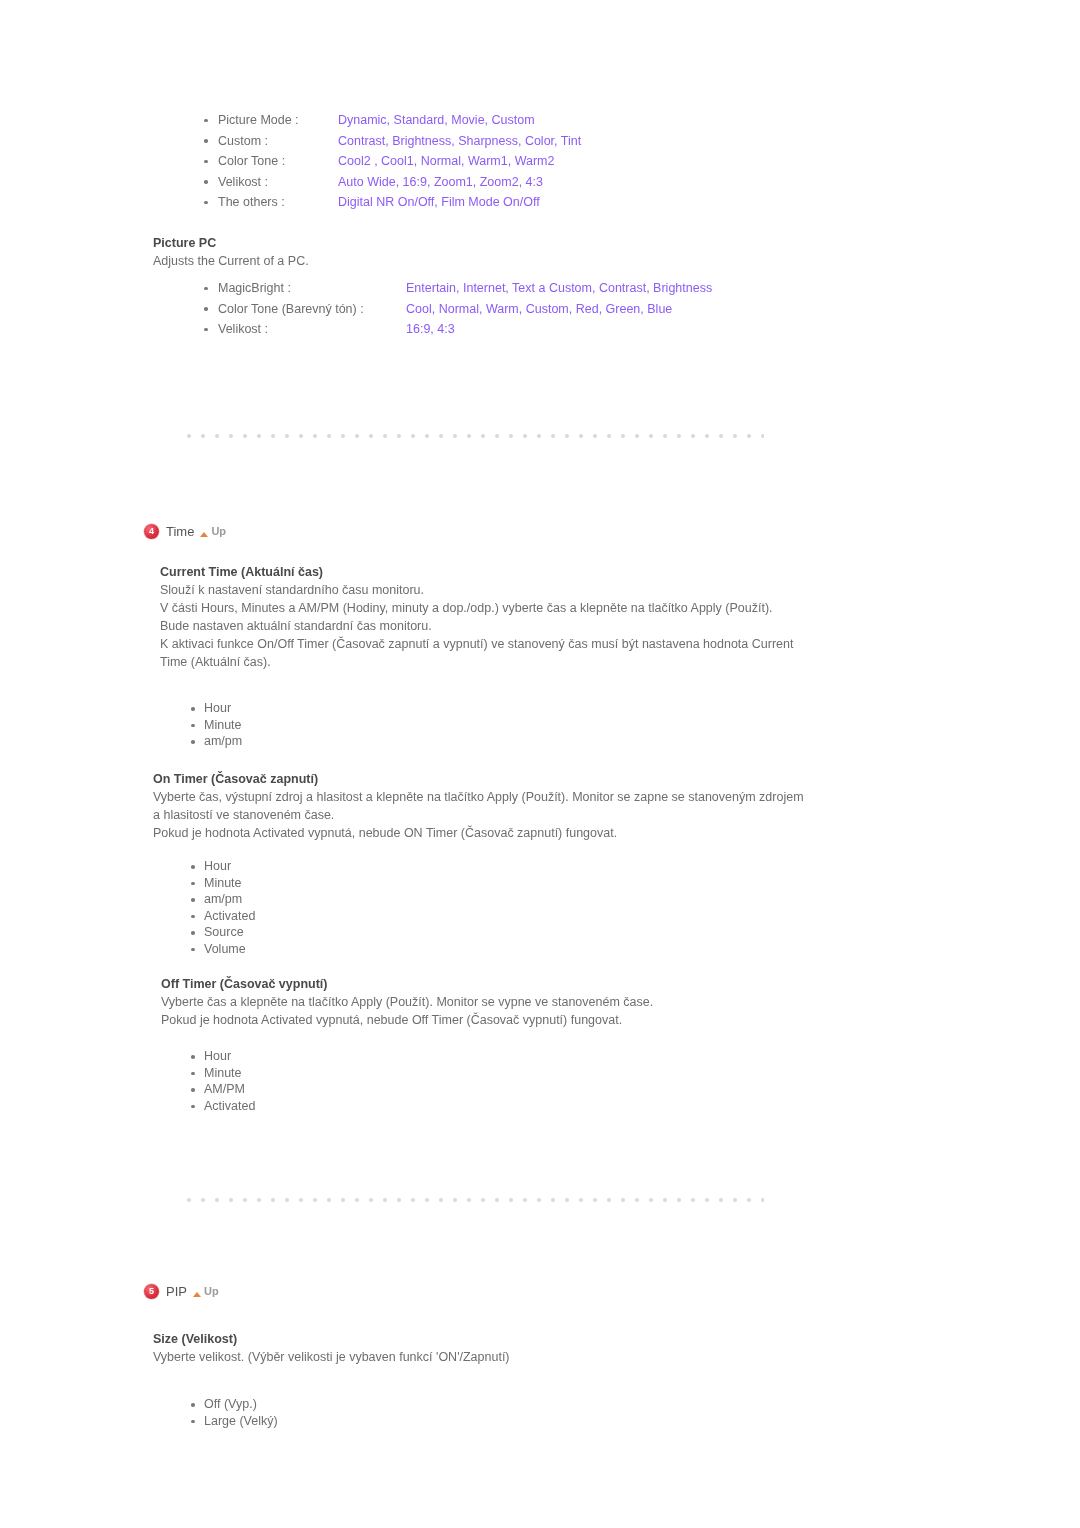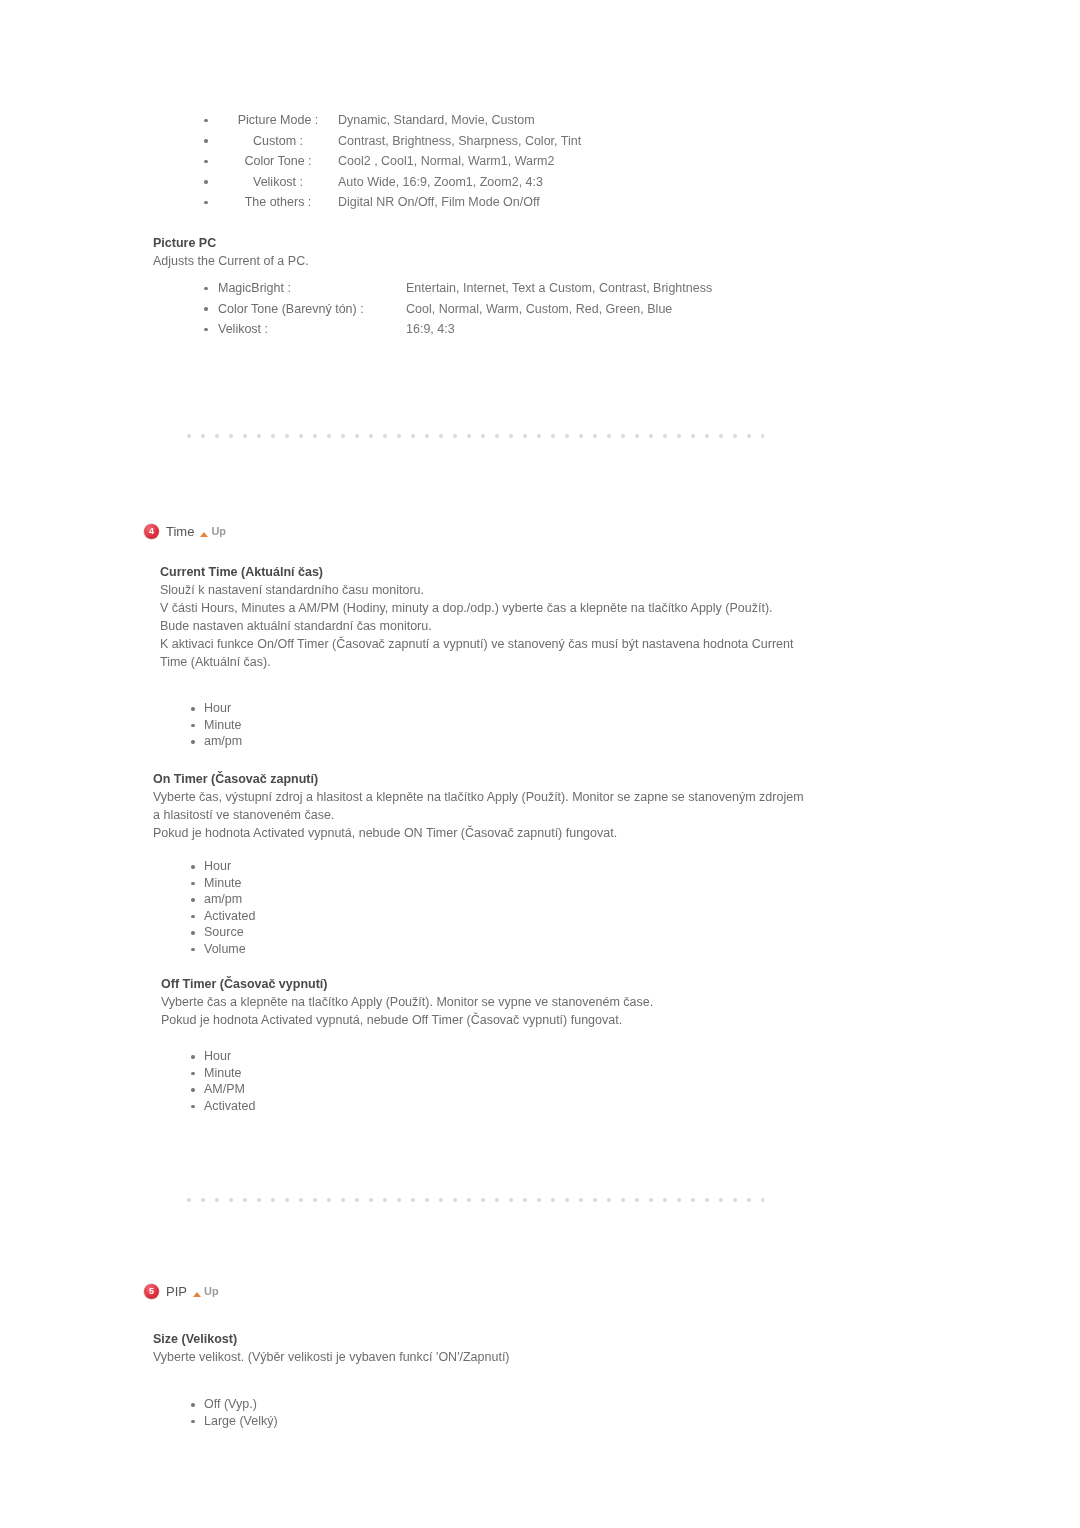--- a/index.html
+++ b/index.html
@@ -48,25 +48,25 @@
     width: 3.5px;
     height: 3.5px;
     border-radius: 50%;
     background: #7a7a7a;
   }
   .spec-list .lbl {
     display: inline-block;
     color: #6e6e6e;
   }
   .spec-list .val {
-    color: #737373;
-  }
-
-  
-  .cols-a .lbl { width: 120px; text-align: center; }
+    color: #8b5cf6;
+  }
+
+  
+  .cols-a .lbl { width: 120px; }
   .cols-b .lbl { width: 188px; }
 
   
   .plain-list {
     list-style: none;
     margin: 0;
     padding: 0;
   }
   .plain-list li {
     position: relative;

